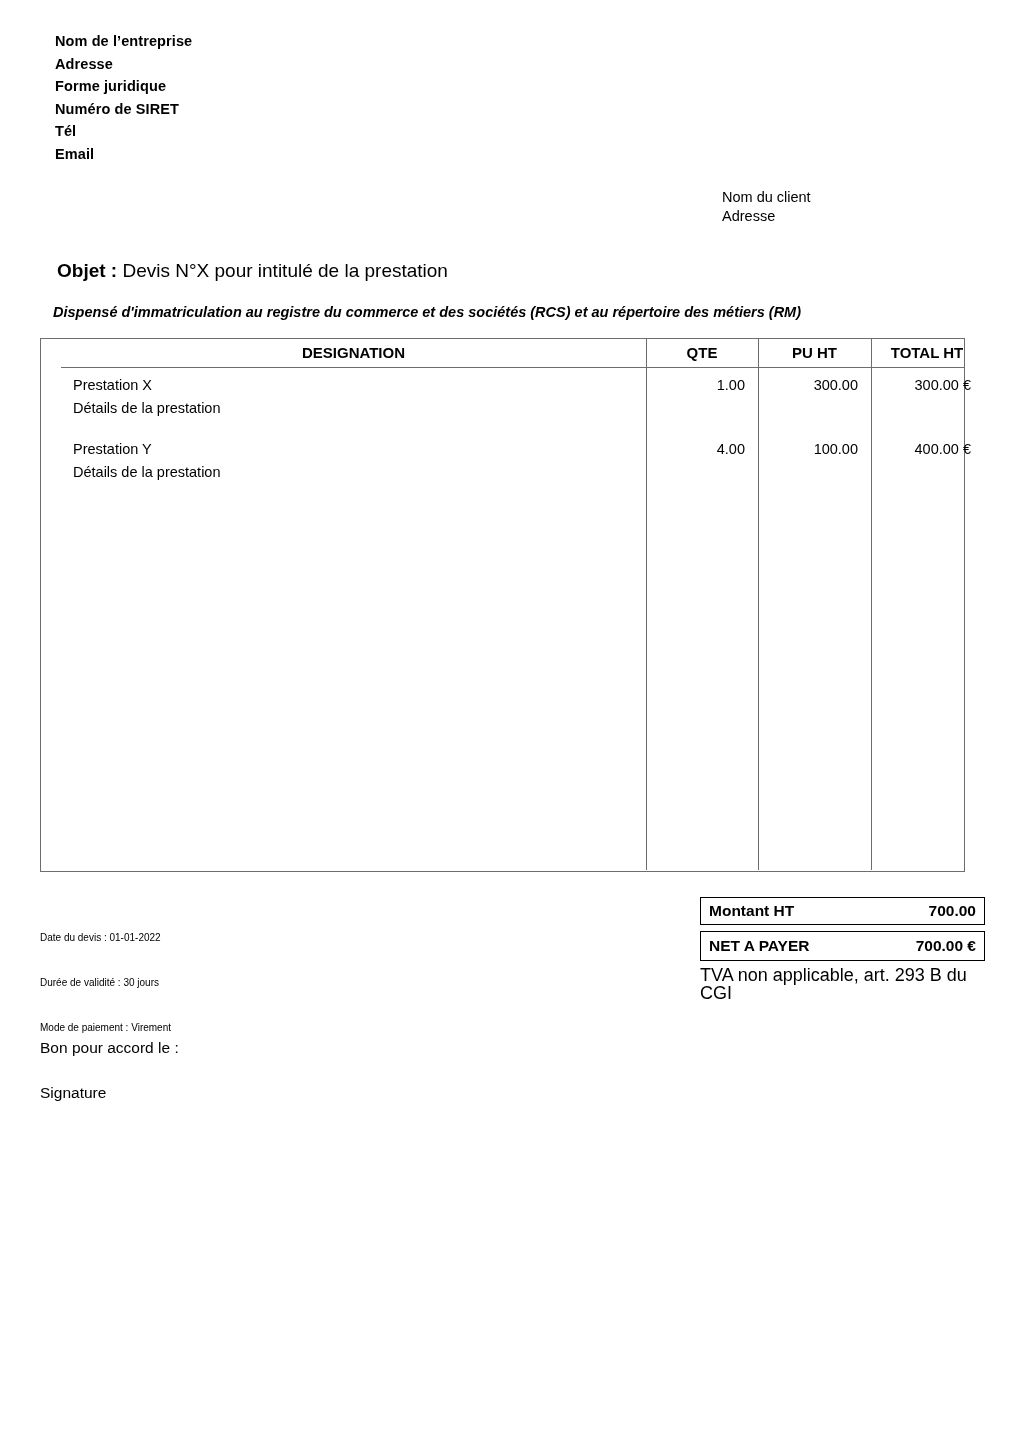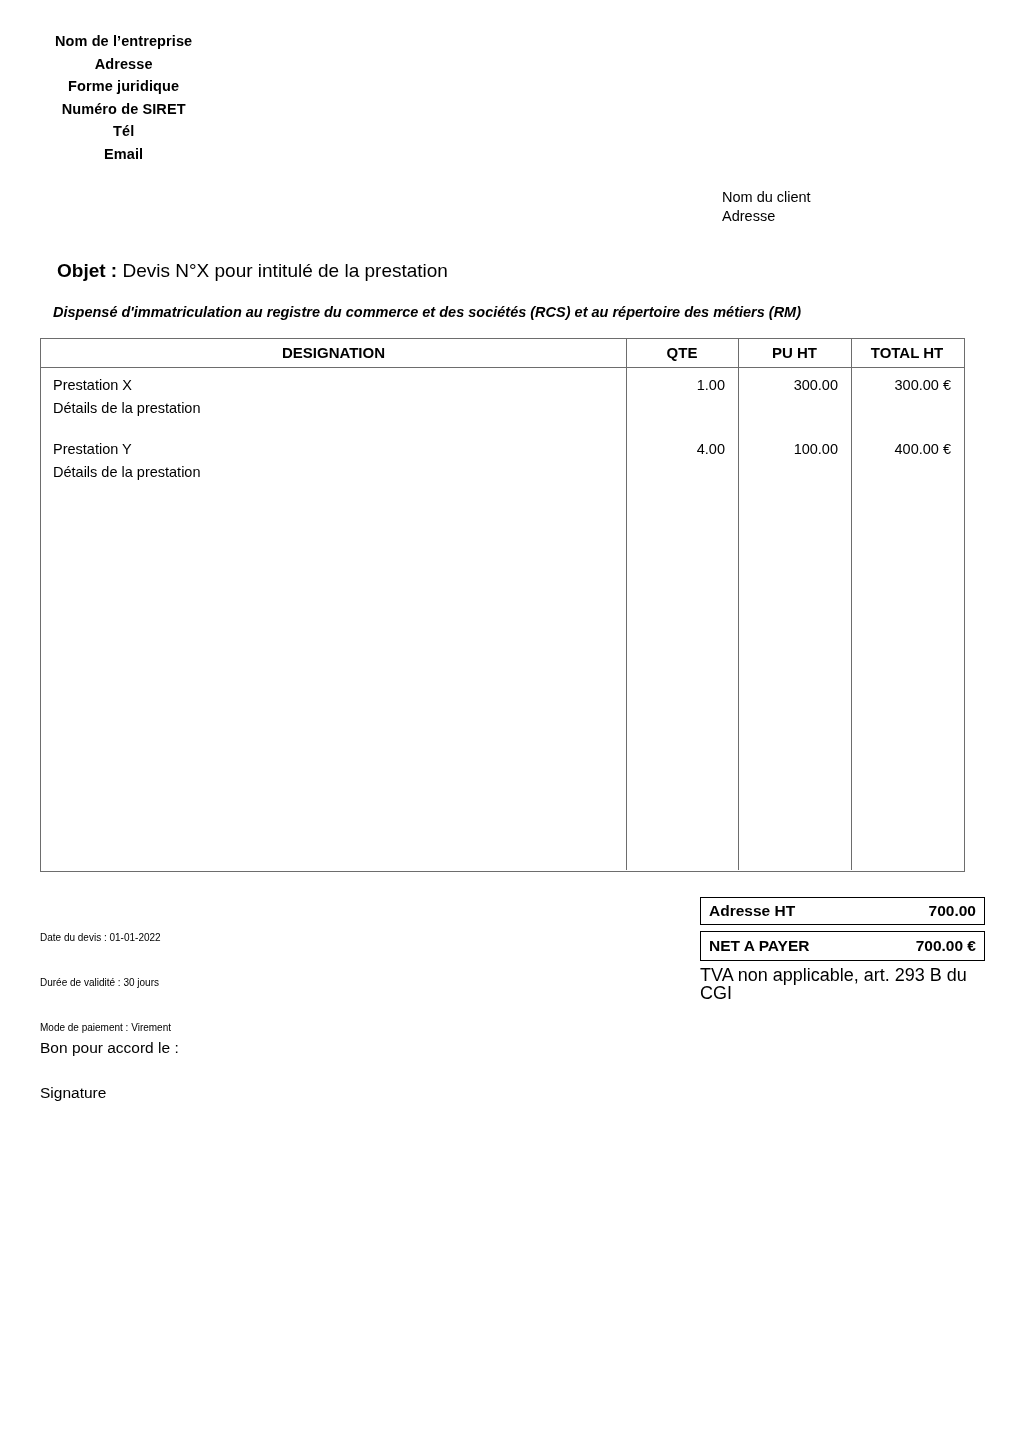--- a/index.html
+++ b/index.html
@@ -22,21 +22,20 @@
 
   
   .company-block {
     position: absolute;
     left: 55px;
     top: 30px;
     font-size: 14.5px;
     font-weight: bold;
     line-height: 22.5px;
     letter-spacing: 0.1px;
-    text-align: center;
   }
   .company-line { white-space: pre; }
 
   
   .client-block {
     position: absolute;
     left: 722px;
     top: 188px;
     font-size: 14.5px;
     line-height: 18.5px;
@@ -70,20 +69,21 @@
 
   
   .items-table {
     position: absolute;
     left: 40px;
     top: 338px;
     width: 925px;
     height: 534px;
     border: 1.5px solid #6d6d6d;
     box-sizing: border-box;
+    padding-left: 20px;
   }
   .table-head {
     position: relative;
     height: 29px;
     border-bottom: 1.5px solid #6d6d6d;
     box-sizing: border-box;
   }
   .th {
     position: absolute;
     top: 0;
@@ -285,21 +285,21 @@
     <div class="terms-line">Mode de paiement : Virement</div>
   </div>
 
   <div class="signature-block">
     <div class="signature-line">Bon pour accord le :</div>
     <div class="signature-line">Signature</div>
   </div>
 
   <div class="totals">
     <div class="total-box">
-      <span class="total-label">Adresse HT</span>
+      <span class="total-label">Montant HT</span>
       <span class="total-value">700.00</span>
     </div>
     <div class="total-box net">
       <span class="total-label">NET A PAYER</span>
       <span class="total-value">700.00 €</span>
     </div>
     <div class="tva-note">TVA non applicable, art. 293 B du CGI</div>
   </div>
 
 </div>

